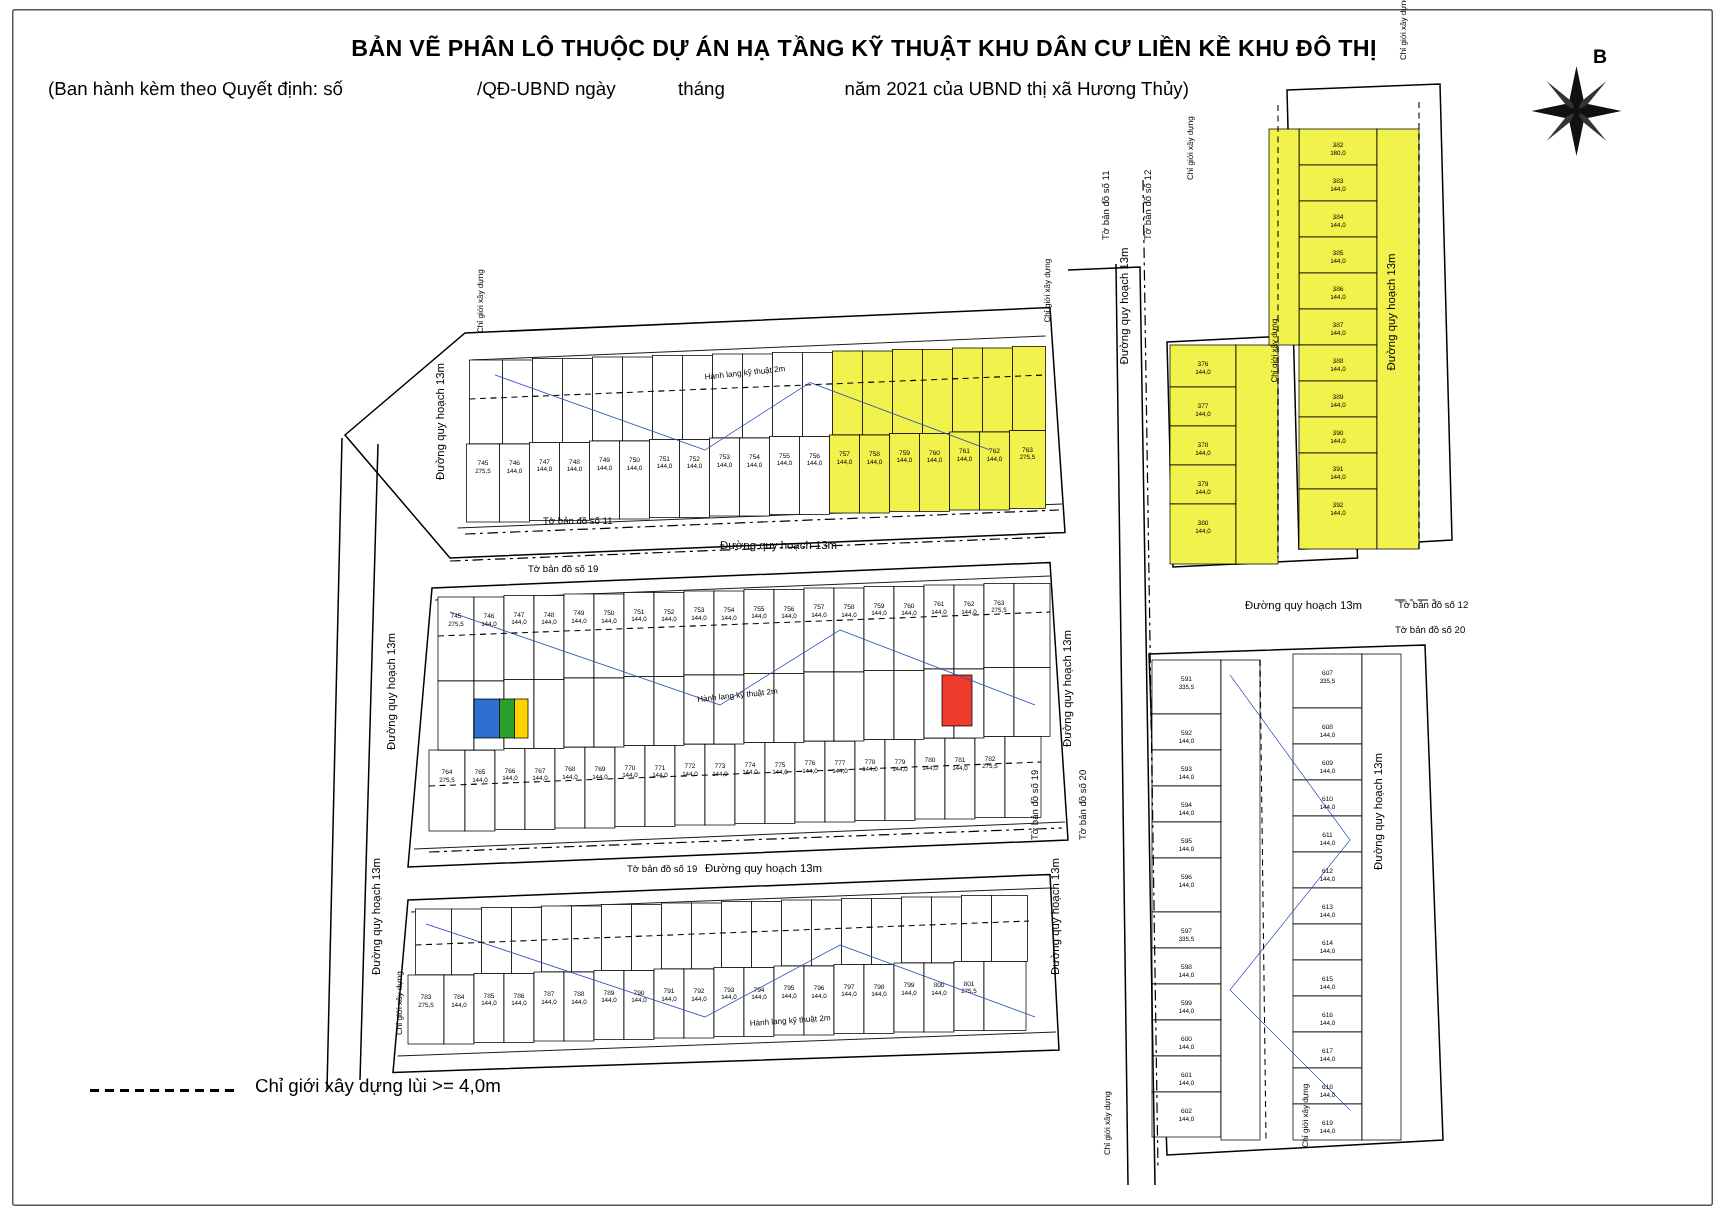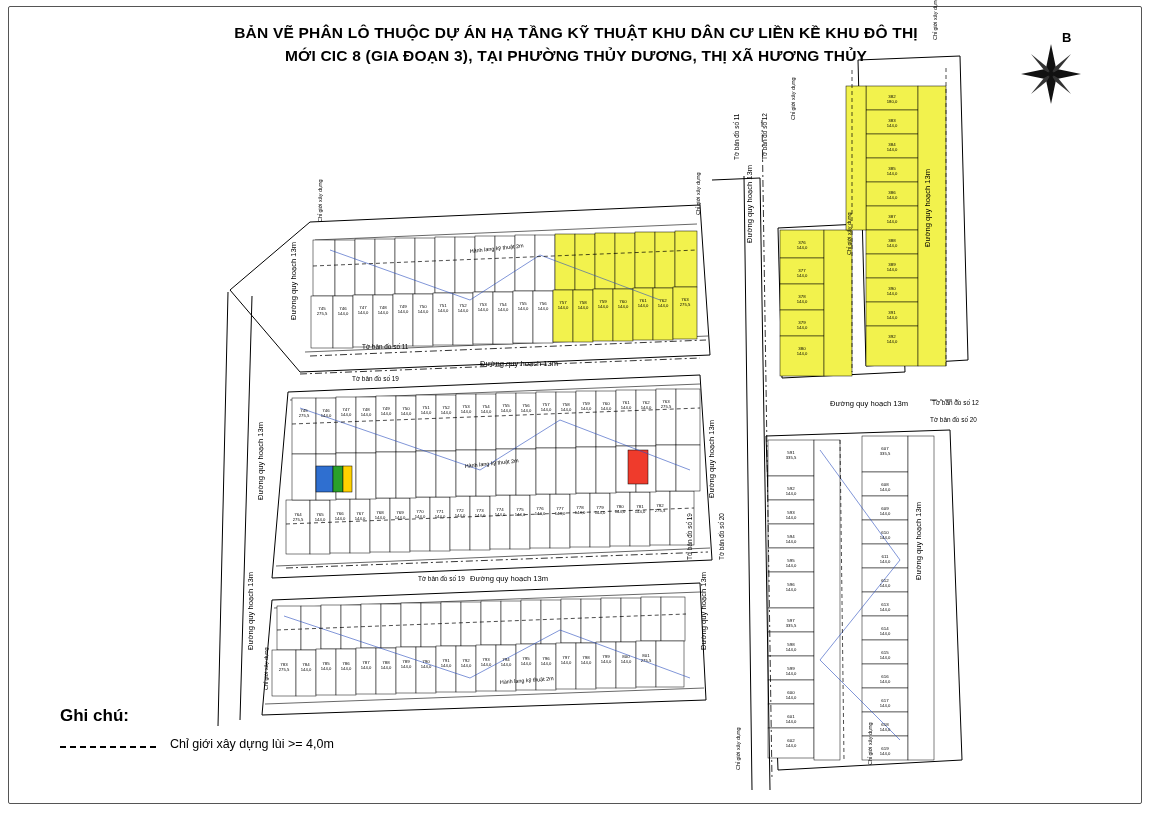--- a/index.html
+++ b/index.html
@@ -38,21 +38,26 @@
   #page-border{position:absolute;left:8px;top:6px;width:1134px;height:798px;
                border:1px solid #555;box-sizing:border-box;border-radius:2px;}
 </style>
 </head>
 <body>
 
 <div id="page-border"></div>
 
 <div id="title-block">
   <div id="title-line1">BẢN VẼ PHÂN LÔ THUỘC DỰ ÁN HẠ TẦNG KỸ THUẬT KHU DÂN CƯ LIỀN KỀ KHU ĐÔ THỊ</div>
-  <div id="title-line2">MỚI CIC 8 (GIA ĐOẠN 3), TẠI PHƯỜNG THỦY DƯƠNG, THỊ XÃ HƯƠNG THỦY</div>
+  <div id="subtitle-row">
+    <span class="sub-a">(Ban hành kèm theo Quyết định: số</span>
+    <span class="sub-b">/QĐ-UBND ngày</span>
+    <span class="sub-c">tháng</span>
+    <span class="sub-d">năm 2021 của UBND thị xã Hương Thủy)</span>
+  </div>
 </div>
 
 <div id="compass">
   <span class="n-label">B</span>
   <svg width="74" height="74" viewBox="0 0 74 74">
     <g transform="translate(37,44)">
       <polygon points="0,-30 5,-6 0,0 -5,-6" fill="#111"></polygon>
       <polygon points="0,30 5,6 0,0 -5,6" fill="#111"></polygon>
       <polygon points="-30,0 -6,5 0,0 -6,-5" fill="#111"></polygon>
       <polygon points="30,0 6,5 0,0 6,-5" fill="#111"></polygon>
@@ -721,20 +726,19 @@
       </g>
   <g id="corridor-label-layer">
         <text x="470" y="253" class="cl" transform="rotate(-6 470 253)">Hành lang kỹ thuật 2m</text>
         <text x="465" y="468" class="cl" transform="rotate(-6 465 468)">Hành lang kỹ thuật 2m</text>
         <text x="500" y="684" class="cl" transform="rotate(-4 500 684)">Hành lang kỹ thuật 2m</text>
       </g>
 </svg>
 </div>
 
 <div id="legend">
-  <div id="legend-title">Ghi chú:</div>
   <div class="legend-row">
     <span class="legend-swatch">
         <span class="legend-dash"></span>
       </span>
     <span class="legend-label">Chỉ giới xây dựng lùi &gt;= 4,0m</span>
   </div>
 </div>
 
 </body></html>

